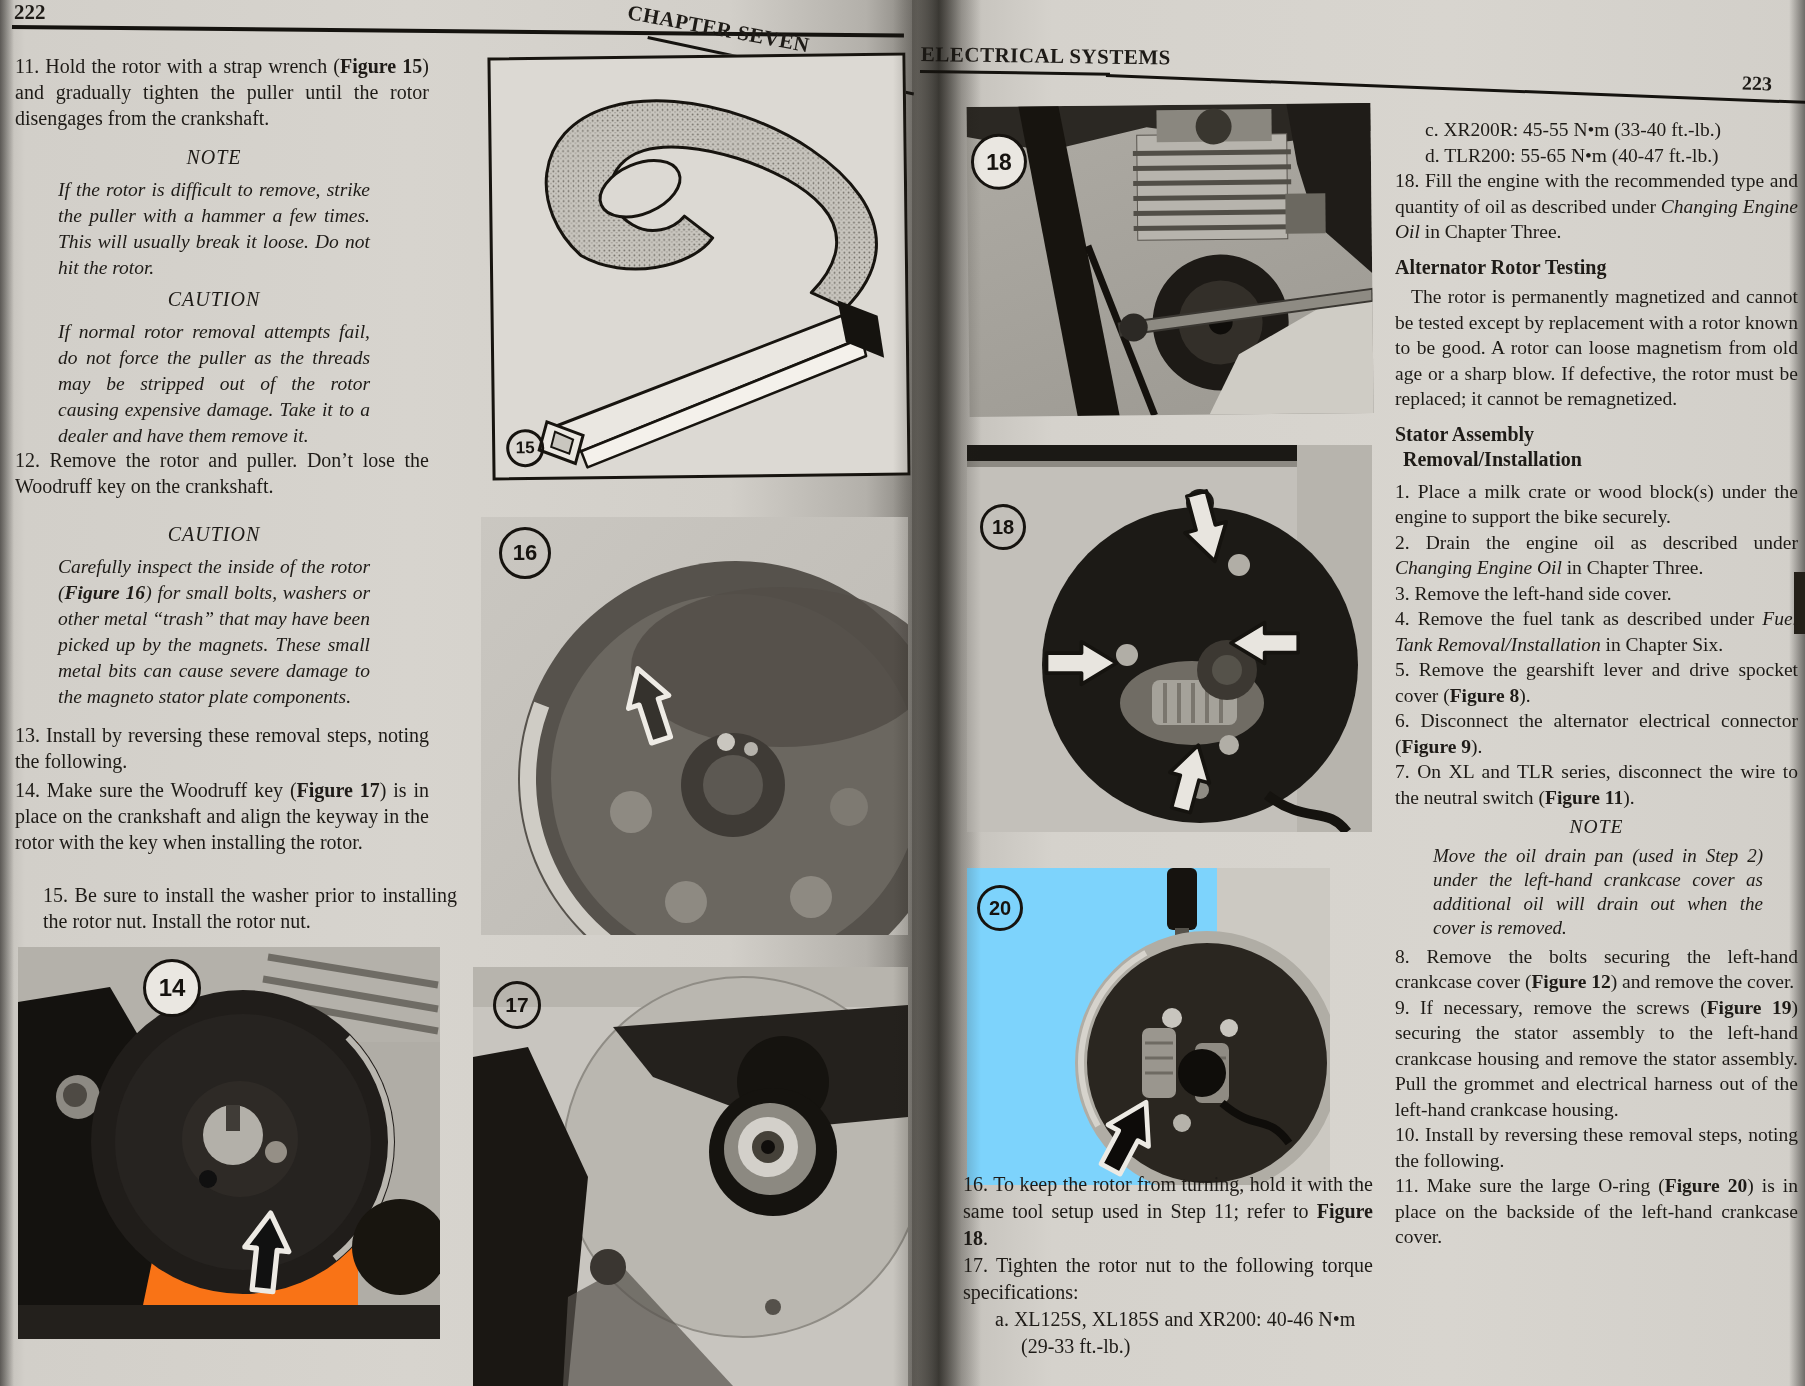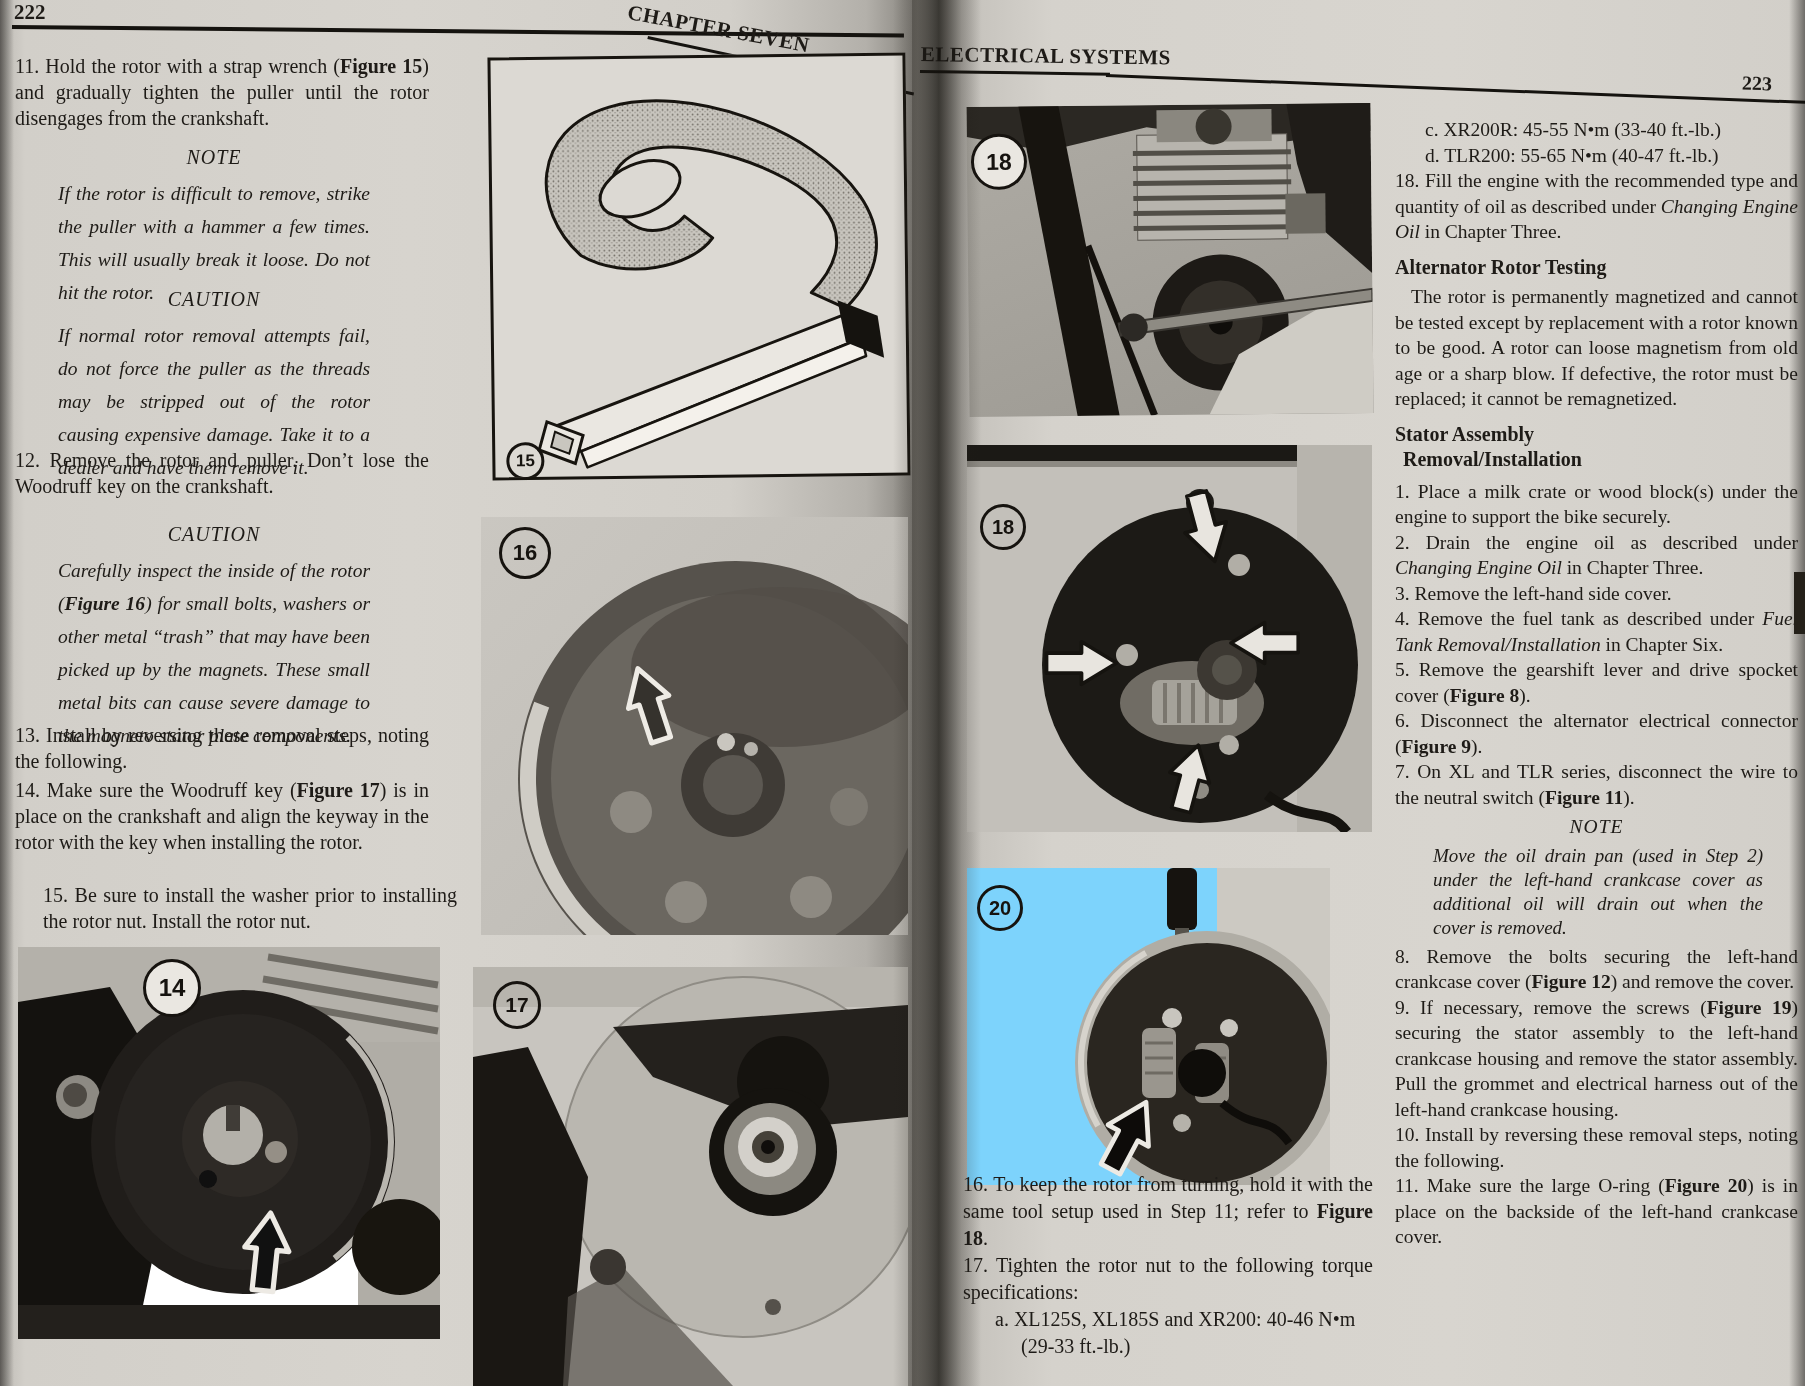--- a/index.html
+++ b/index.html
@@ -18,21 +18,21 @@
     background:linear-gradient(270deg,rgba(12,10,8,.5),rgba(12,10,8,0));}
   #right-tab{left:1794px;top:572px;width:11px;height:62px;background:#242019;}
 
   .rule{background:#15130f;transform-origin:left top;}
   .pgnum{font-weight:bold;font-size:21px;}
   .pghead{font-weight:bold;font-size:21px;letter-spacing:.5px;white-space:nowrap;transform-origin:left top;}
 
   .lp-p{left:15px;width:414px;font-size:20px;line-height:26px;text-align:justify;}
   .nb{left:58px;width:312px;}
   .nb .ttl{text-align:center;font-style:italic;font-size:20px;letter-spacing:1px;margin-bottom:8px;}
-  .nb .bod{font-style:italic;font-size:19.5px;line-height:33px;text-align:justify;}
+  .nb .bod{font-style:italic;font-size:19.5px;line-height:26px;text-align:justify;}
   .b{font-weight:bold;}
 
   .figbox{overflow:hidden;}
   .fig-badge{position:absolute;border:3px solid #16130f;border-radius:50%;
     display:flex;align-items:center;justify-content:center;
     font-family:"Liberation Sans",sans-serif;font-weight:bold;color:#16130f;box-sizing:border-box;}
   .badge-white{background:#eae7e1;}
 
   #rp-mid{left:963px;top:1171px;width:410px;font-size:20px;line-height:27px;text-align:justify;}
   #rp-mid .spec{padding-left:58px;text-indent:-26px;text-align:left;}
@@ -95,21 +95,21 @@
         </pattern>
       </defs>
       <path d="M 88,196 C 38,150 40,70 118,48 C 196,26 320,70 368,140 C 392,176 390,215 352,252 L 318,236 C 348,206 352,176 330,150 C 296,110 198,78 152,92 C 112,104 108,146 140,166 C 158,177 180,172 192,158 L 220,180 C 198,210 132,222 88,196 Z" fill="url(#stip)" stroke="#17140f" stroke-width="3" stroke-linejoin="round"></path>
       <ellipse cx="148" cy="130" rx="42" ry="25" transform="rotate(-22 148 130)" fill="#dcd9d3" stroke="#17140f" stroke-width="3"></ellipse>
       <polygon points="352,258 368,282 86,392 62,366" fill="#eae7e1" stroke="#17140f" stroke-width="3" stroke-linejoin="round"></polygon>
       <polygon points="368,282 372,300 92,408 86,392" fill="#f4f1eb" stroke="#17140f" stroke-width="2.5" stroke-linejoin="round"></polygon>
       <polygon points="344,244 384,260 390,302 352,286" fill="#15130f"></polygon>
       <polygon points="52,362 88,376 80,404 44,390" fill="#eae7e1" stroke="#17140f" stroke-width="3"></polygon>
       <polygon points="60,372 78,380 74,394 56,387" fill="#c9c6bf" stroke="#17140f" stroke-width="2"></polygon>
     </svg>
-    <div class="fig-badge" style="left:11px;top:382px;width:38px;height:38px;font-size:17px;">15</div>
+    <div class="fig-badge" style="left:11px;top:369px;width:38px;height:38px;font-size:17px;">15</div>
   </div>
 
   <div class="abs figbox" style="left:481px;top:517px;width:427px;height:418px;background:linear-gradient(135deg,#cac7c1,#bcb9b3);">
     <svg width="427" height="418" viewBox="0 0 427 418">
       <circle cx="255" cy="262" r="218" fill="#56524c"></circle>
       <circle cx="255" cy="262" r="208" fill="none" stroke="#cfccc5" stroke-width="16" stroke-dasharray="330 990" transform="rotate(110 255 262)"></circle>
       <circle cx="255" cy="262" r="185" fill="#6b6760"></circle>
       <ellipse cx="300" cy="150" rx="150" ry="80" fill="#524e48" opacity=".85"></ellipse>
       <circle cx="150" cy="295" r="21" fill="#8e8a82"></circle>
       <circle cx="205" cy="385" r="21" fill="#8e8a82"></circle>
@@ -117,21 +117,21 @@
       <circle cx="368" cy="290" r="19" fill="#7e7a72"></circle>
       <circle cx="252" cy="268" r="52" fill="#3f3b36"></circle>
       <circle cx="252" cy="268" r="30" fill="#5c5852"></circle>
       <circle cx="245" cy="225" r="9" fill="#c9c6bf"></circle>
       <circle cx="270" cy="232" r="7" fill="#b5b2ab"></circle>
       <path d="M 0,-34 L 17,-6 L 8,-6 L 8,26 L -8,26 L -8,-6 L -17,-6 Z" transform="translate(170,192) rotate(-18) scale(1.25)" fill="#35322d" stroke="#eeebe5" stroke-width="4" stroke-linejoin="round"></path>
     </svg>
     <div class="fig-badge" style="left:18px;top:10px;width:52px;height:52px;font-size:22px;">16</div>
   </div>
 
-  <div class="abs figbox" style="left:18px;top:947px;width:422px;height:392px;background:#ffffff;">
+  <div class="abs figbox" style="left:18px;top:947px;width:422px;height:392px;background:#f97316;">
     <svg width="422" height="392" viewBox="0 0 422 392">
       <rect x="0" y="0" width="422" height="95" fill="#b4b1aa"></rect>
       <g stroke="#6f6c65" stroke-width="7">
         <line x1="250" y1="10" x2="420" y2="38"></line>
           <line x1="245" y1="32" x2="420" y2="62"></line>
           <line x1="255" y1="55" x2="420" y2="84"></line>
       </g>
       <polygon points="0,55 92,40 165,165 118,392 0,392" fill="#14120f"></polygon>
       <circle cx="60" cy="150" r="22" fill="#8d8a83"></circle>
       <circle cx="57" cy="148" r="12" fill="#4e4a44"></circle>

